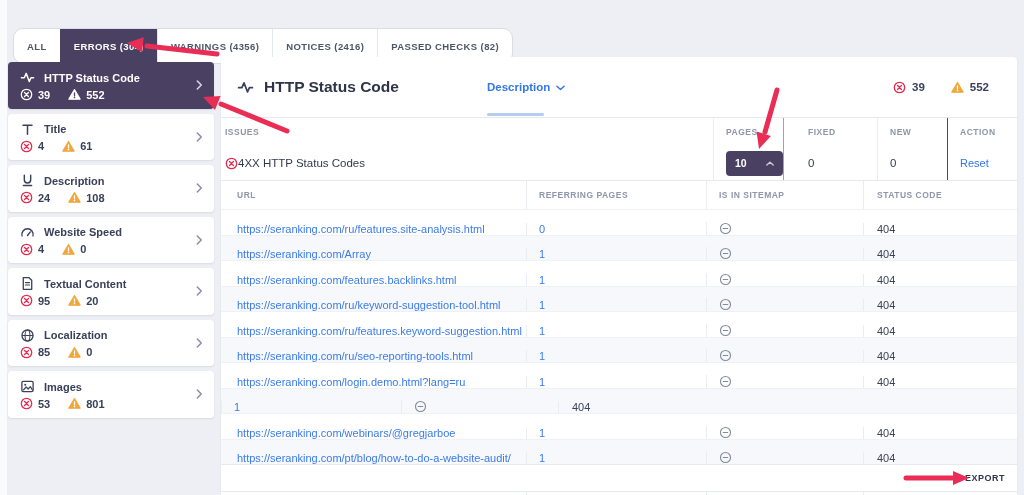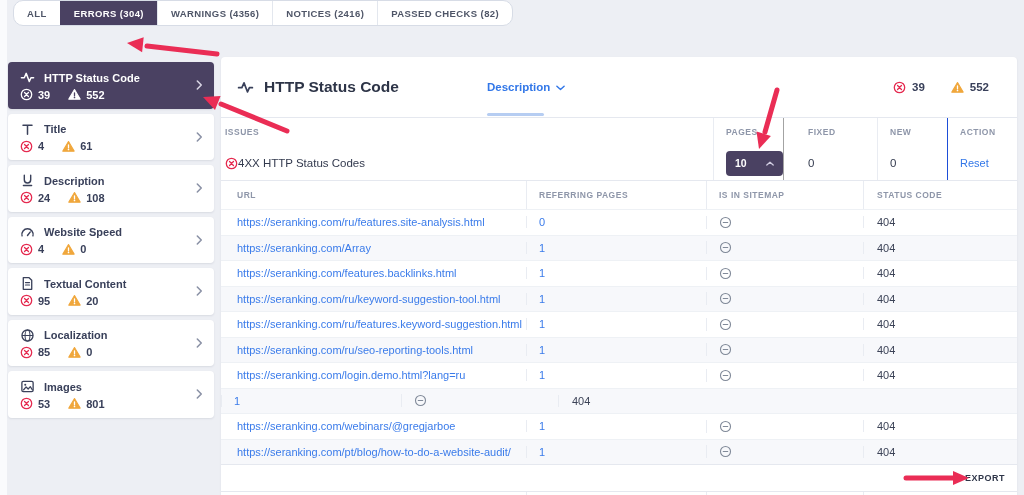--- a/index.html
+++ b/index.html
@@ -6,21 +6,21 @@
   body{
     width:1024px;height:495px;position:relative;overflow:hidden;
     background:#edeff4;
     font-family:"Liberation Sans",sans-serif;
     -webkit-font-smoothing:antialiased;
   }
   .left-strip{position:absolute;left:0;top:0;width:7px;height:495px;background:#fafbfd}
 
   
   .tabbar{
-    position:absolute;left:13px;top:0;height:26px;display:flex;align-items:stretch;
+    position:absolute;left:13px;top:28px;height:36px;display:flex;align-items:stretch;
     background:#fff;border:1px solid #d7dce6;border-radius:10px;overflow:hidden;box-sizing:border-box;
   }
   .tab{
     display:flex;align-items:center;padding:0 13px;font-size:9.5px;font-weight:700;
     color:#4e5567;letter-spacing:.4px;border-left:1px solid #e3e7ee;cursor:pointer;white-space:nowrap;
   }
   .tab:first-child{border-left:none}
   .tab.active{background:#4a4162;color:#fff;border-left-color:#4a4162}
 
   
@@ -84,21 +84,21 @@
     display:flex;align-items:center;justify-content:space-between;padding:0 9px;box-sizing:border-box;cursor:pointer;
   }
   .pagesel .ic-chevu{width:8px;height:5px;color:#cfcbe0}
   .reset-link{color:#3277e8;font-size:11px;font-weight:400;cursor:pointer}
 
   .u-url{flex:1;padding-left:16px}
   .u-ref{width:180px;border-left:1px solid #e9ecf2;padding-left:12px}
   .u-map{width:157px;border-left:1px solid #e9ecf2;padding-left:12px}
   .u-status{width:154px;border-left:1px solid #e9ecf2;padding-left:13px}
 
-  .url-row{display:flex;align-items:center;height:24.5px;border-top:1px solid #eef1f5;font-size:11px}
+  .url-row{display:flex;align-items:flex-end;height:24.5px;border-top:1px solid #eef1f5;font-size:11px}
   .url-row:nth-child(even){background:#f7f8fb}
   .url-row>div{display:flex;align-items:center;box-sizing:border-box}
   .url-link,.ref-link{color:#3a7bea;text-decoration:none;cursor:pointer;white-space:nowrap}
   .status-val{color:#3c4357}
   .ic-map{width:13px;height:13px;color:#818a99}
 
   .pfoot{height:26px;border-top:1px solid #e5e8ef;display:flex;align-items:center;justify-content:flex-end;padding-right:12px}
   .export{font-size:9px;font-weight:700;letter-spacing:.5px;color:#2f3649;cursor:pointer}
   .next-sliver{height:6px;display:flex;align-items:stretch;border-top:1px solid #e5e8ef}
   .next-sliver>div{box-sizing:border-box}

